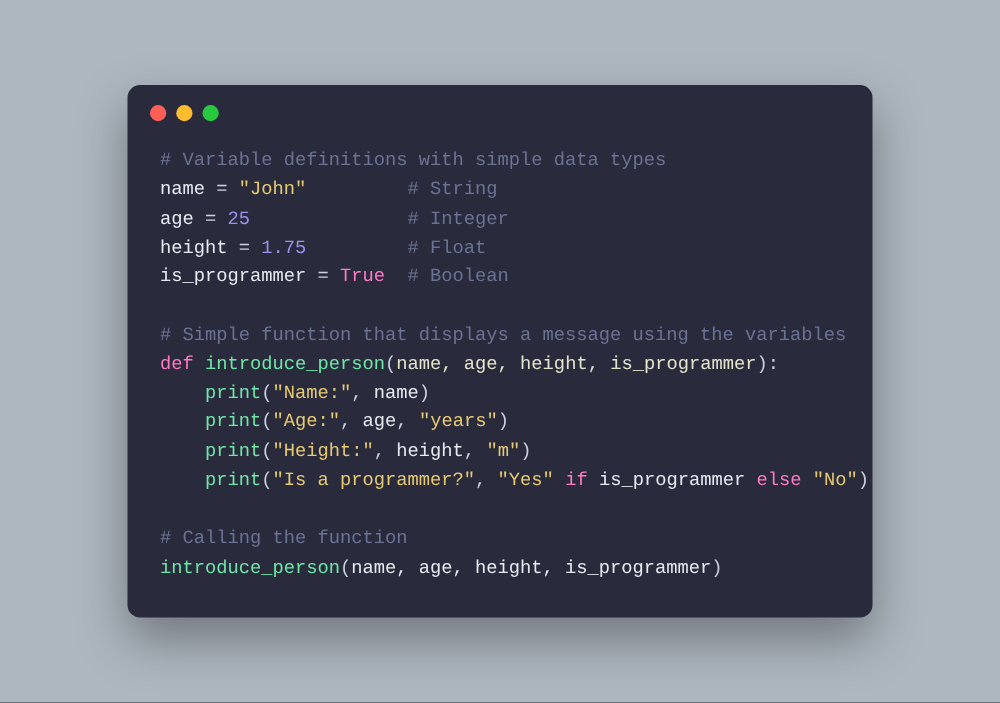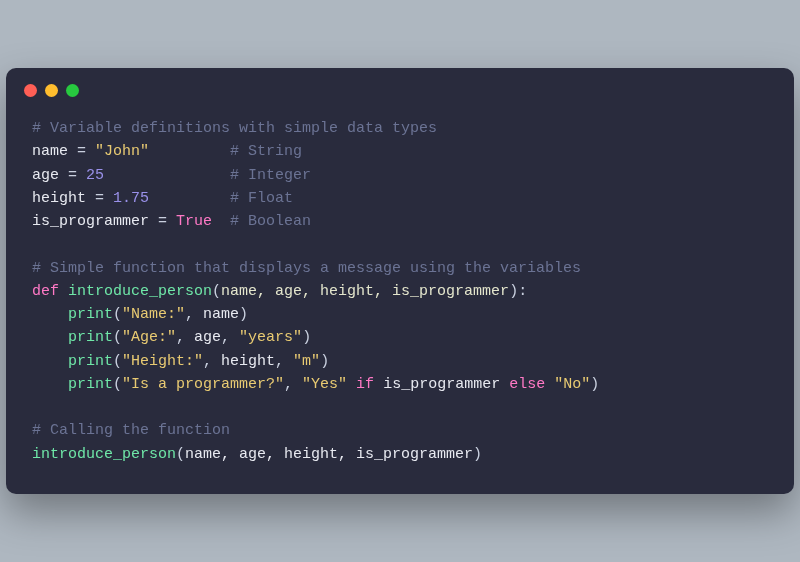--- a/index.html
+++ b/index.html
@@ -5,21 +5,21 @@
   * { margin: 0; padding: 0; box-sizing: border-box; }
   html, body { width: 800px; height: 562px; }
   body {
     background: #aeb7c0;
     display: flex;
     align-items: center;
     justify-content: center;
     font-family: "SFMono-Regular", "Menlo", "Consolas", "Liberation Mono", monospace;
   }
   .window {
-    width: 788px;
+    width: 596px;
     background: #292b3d;
     border-radius: 10px;
     box-shadow: 0 18px 40px rgba(0,0,0,0.35);
     overflow: hidden;
   }
   .titlebar {
     display: flex;
     align-items: center;
     gap: 8px;
     padding: 16px 18px 6px 18px;

